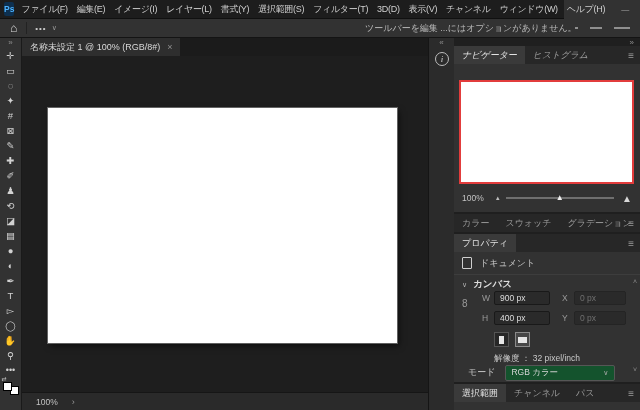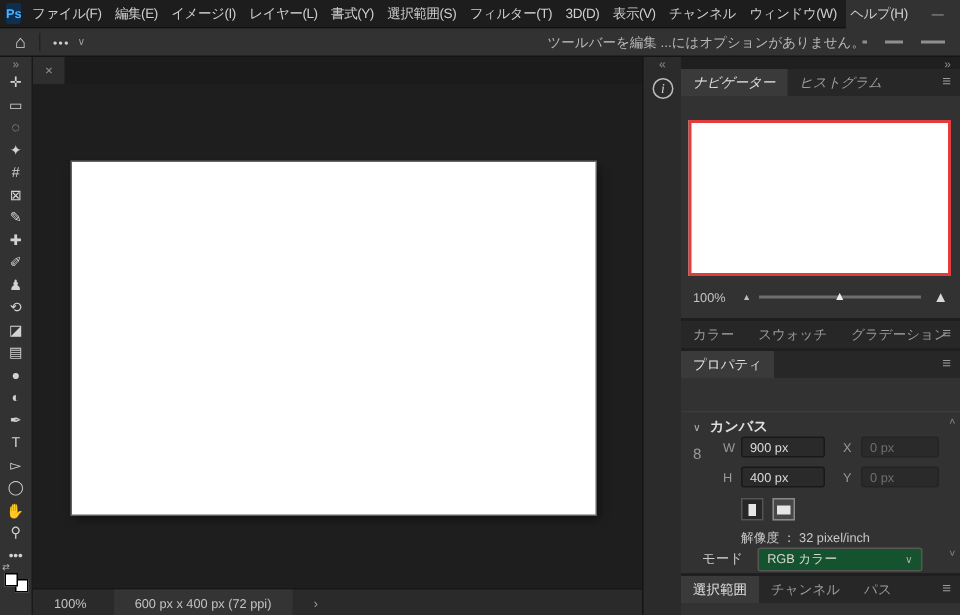--- a/index.html
+++ b/index.html
@@ -187,29 +187,29 @@
     <div class="swatches">
       <span class="sw-mini">⇄</span>
       <span class="sw-bg"></span>
       <span class="sw-fg"></span>
     </div>
   </div>
 
   <div class="center">
     <div class="doc-tabbar">
       <div class="doc-tab">
+        <span>名称未設定 1 @ 100% (RGB/8#)</span>
         <span class="doc-close">×</span>
       </div>
     </div>
     <div class="pasteboard">
       <div class="canvas"></div>
     </div>
     <div class="statusbar">
       <span class="sb-zoom">100%</span>
-      <span class="sb-dims">600 px x 400 px (72 ppi)</span>
       <span class="sb-chevron">›</span>
     </div>
   </div>
 
   <div class="rail">
     <span class="rail-collapse">«</span>
     <span class="info-btn">i</span>
   </div>
 
   <div class="panel">
@@ -238,20 +238,24 @@
       <span class="ptab">グラデーション</span>
       <span class="ptab active">パターン</span>
       <span class="pmenu">≡</span>
     </div>
 
     <div class="ptabbar propstabs">
       <span class="ptab active">プロパティ</span>
       <span class="pmenu">≡</span>
     </div>
     <div class="propsbody">
+      <div class="doc-row">
+        <span class="doc-icon"></span>
+        <span class="doc-label">ドキュメント</span>
+      </div>
       <div class="props-divider"></div>
       <div class="canvas-header">
         <span class="chev">∨</span>
         <span>カンバス</span>
       </div>
       <span class="link-icon">8</span>
       <div class="frow w">
         <span class="flabel">W</span>
         <span class="ffield">900 px</span>
         <span class="flabel">X</span>

